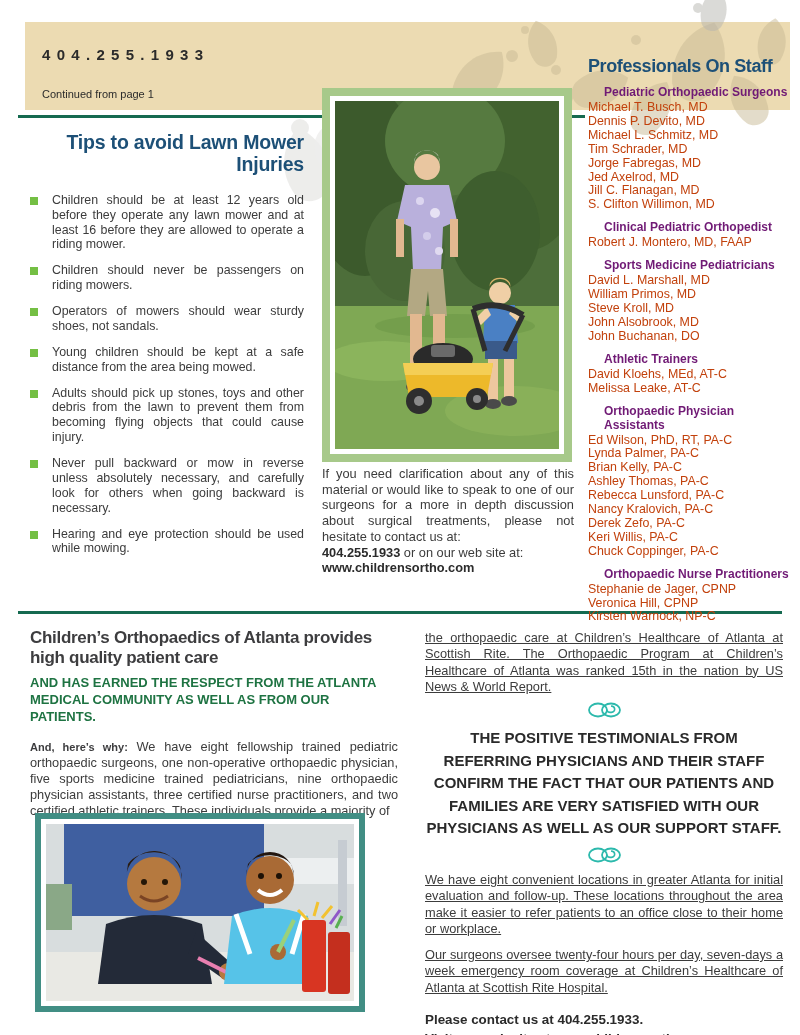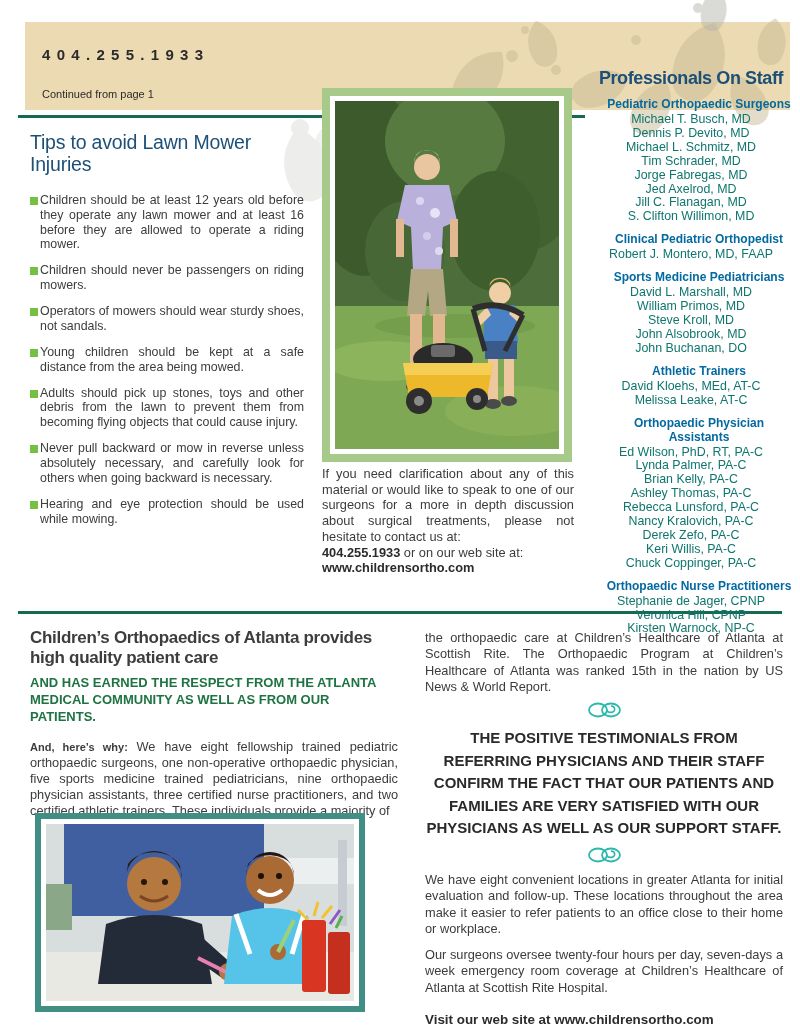--- a/index.html
+++ b/index.html
@@ -10,56 +10,56 @@
   
   .band { position:absolute; left:25px; top:22px; width:765px; height:88px; background:#ecdbb2; z-index:1; }
   .deco { position:absolute; left:0; top:0; z-index:2; pointer-events:none; }
   .phone-top { position:absolute; left:42px; top:46px; z-index:3; font-size:15px; font-weight:bold; letter-spacing:0.42em; color:#2b2b2b; }
   .continued { position:absolute; left:42px; top:88px; z-index:3; font-size:11px; color:#2b2b2b; }
   .rule1 { position:absolute; left:18px; top:115px; width:567px; height:3px; background:#156a50; z-index:3; }
   .rule2 { position:absolute; left:18px; top:611px; width:764px; height:3px; background:#156a50; z-index:3; }
 
   
   .tips { position:absolute; left:30px; top:131px; width:274px; z-index:4; }
-  .tips h1 { font-size:19.5px; line-height:1.15; font-weight:normal; color:#1d5077; letter-spacing:-0.2px; margin-bottom:17px; }
-  .tip { display:flex; gap:2px; margin-bottom:11px; }
+  .tips h1 { font-size:19.5px; line-height:1.15; font-weight:bold; color:#1d5077; letter-spacing:-0.2px; margin-bottom:17px;text-align:right; }
+  .tip { display:flex; gap:14px; margin-bottom:11px; }
   .bullet { flex:0 0 8px; width:8px; height:8px; background:#74bf44; margin-top:4px; }
   .tip-text { font-size:12.4px; line-height:1.2; color:#3c3c3c; text-align:justify; }
 
   
   .photo1 { position:absolute; left:322px; top:88px; width:250px; height:374px; border:8px solid #a7c98a; background:#fff; z-index:4; }
   .photo1 .inner { position:absolute; inset:0; border:5px solid #ffffff; }
   .photo1 svg { display:block; width:100%; height:100%; }
 
   
   .contact { position:absolute; left:322px; top:466px; width:252px; z-index:4; font-size:12.8px; line-height:1.23; }
   .contact .body { text-align:justify; color:#3c3c3c; }
   .contact .line2 { }
   .contact .b { font-weight:bold; color:#2b2b2b; }
 
   
-  .staff { position:absolute; left:588px; top:68px; width:206px; z-index:4;text-align:center; }
+  .staff { position:absolute; left:588px; top:56px; width:206px; z-index:4; }
   .staff .title { font-size:18px; font-weight:bold; color:#1d5077; letter-spacing:-0.4px; margin-bottom:7px; }
-  .staff-heading { font-size:12px; font-weight:bold; color:#0369a1; margin-top:8px; margin-bottom:2px;padding-left:16px; }
-  .staff-name { font-size:12.4px; line-height:13.9px; color:#0f766e; }
+  .staff-heading { font-size:12px; font-weight:bold; color:#701a75; margin-top:8px; margin-bottom:2px;padding-left:16px; }
+  .staff-name { font-size:12.4px; line-height:13.9px; color:#c2410c; }
 
   
   .bl { position:absolute; left:30px; top:628px; width:368px; z-index:4; }
   .bl h2 { font-size:17px; line-height:1.18; font-weight:bold; color:#3d3d3f; letter-spacing:-0.3px; }
   .bl .sub { margin-top:7px; font-size:13px; line-height:1.3; font-weight:bold; color:#1e7342; }
   .bl .why { margin-top:13px; font-size:12.8px; line-height:1.26; text-align:justify; color:#3c3c3c; }
   .bl .why .lead { font-weight:bold; font-size:11px; color:#3d3d3f; }
 
   .photo2 { position:absolute; left:35px; top:813px; width:330px; height:199px; border:6px solid #418e84; background:#fff; z-index:4; }
   .photo2 .inner { position:absolute; inset:0; border:5px solid #ffffff; }
   .photo2 svg { display:block; width:100%; height:100%; }
 
   
   .br { position:absolute; left:425px; top:630px; width:358px; z-index:4; font-size:12.8px; line-height:1.27; }
-  .br p.just { text-align:justify; color:#3c3c3c; }
+  .br p.just { text-align:justify; color:#3c3c3c;text-decoration:underline; }
   .br .swirl { text-align:center; margin:6px 0 4px 0; }
   .br .testimonial { font-weight:bold; font-size:15px; line-height:1.5; text-align:center; color:#2a2a2a; margin:2px 0; }
   .br .gap { height:10px; }
   .br .contact-bold { font-weight:bold; font-size:13.4px; line-height:1.45; color:#2b2b2b; margin-top:14px; }
 </style>
 </head>
 <body>
 
 <div class="page">
 
@@ -319,17 +319,18 @@
       <svg width="36" height="18" viewBox="0 0 36 18">
         <ellipse cx="12" cy="9" rx="9" ry="6.5" fill="none" stroke="#2cb9ac" stroke-width="1.8"></ellipse>
         <ellipse cx="25" cy="9" rx="9" ry="6.5" fill="none" stroke="#2cb9ac" stroke-width="1.8"></ellipse>
         <path d="M25 5 a4 3.2 0 1 1 -4.2 4" fill="none" stroke="#2cb9ac" stroke-width="1.6"></path>
       </svg>
     </div>
     <p class="just">We have eight convenient locations in greater Atlanta for initial evaluation and follow-up. These locations throughout the area make it easier to refer patients to an office close to their home or workplace.</p>
     <div class="gap"></div>
     <p class="just">Our surgeons oversee twenty-four hours per day, seven-days a week emergency room coverage at Children’s Healthcare of Atlanta at Scottish Rite Hospital.</p>
     <div class="contact-bold">
+      <div>Please contact us at 404.255.1933.</div>
       <div>Visit our web site at www.childrensortho.com</div>
     </div>
   </div>
 
 </div>
 
 </body></html>

